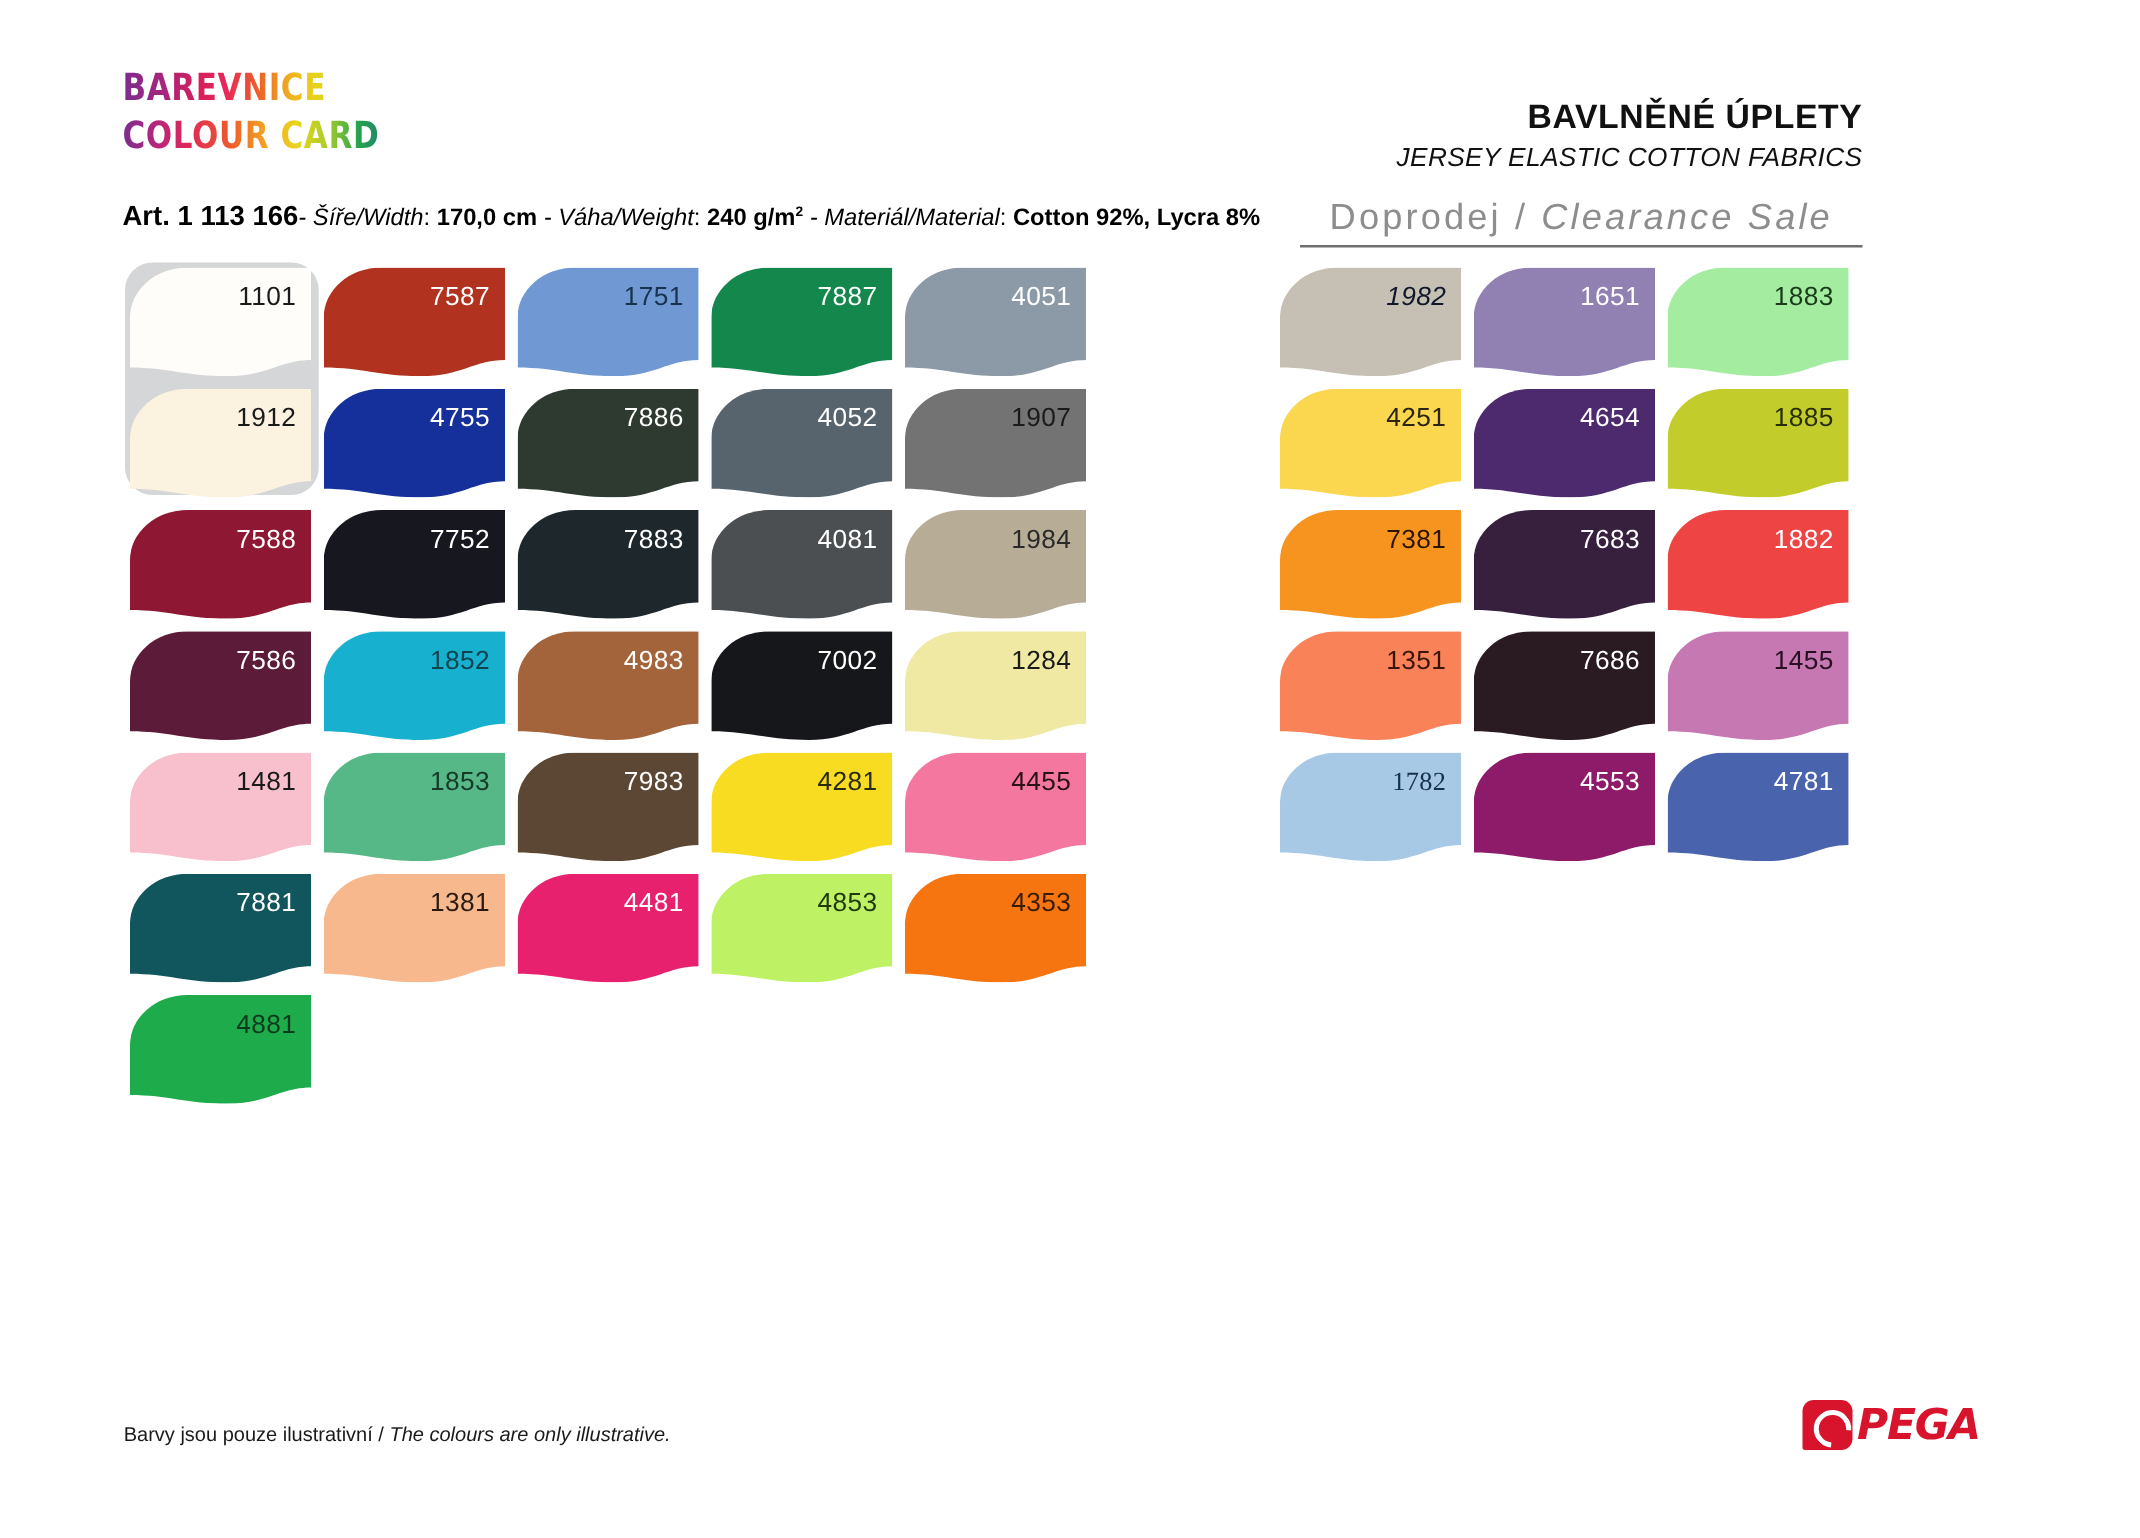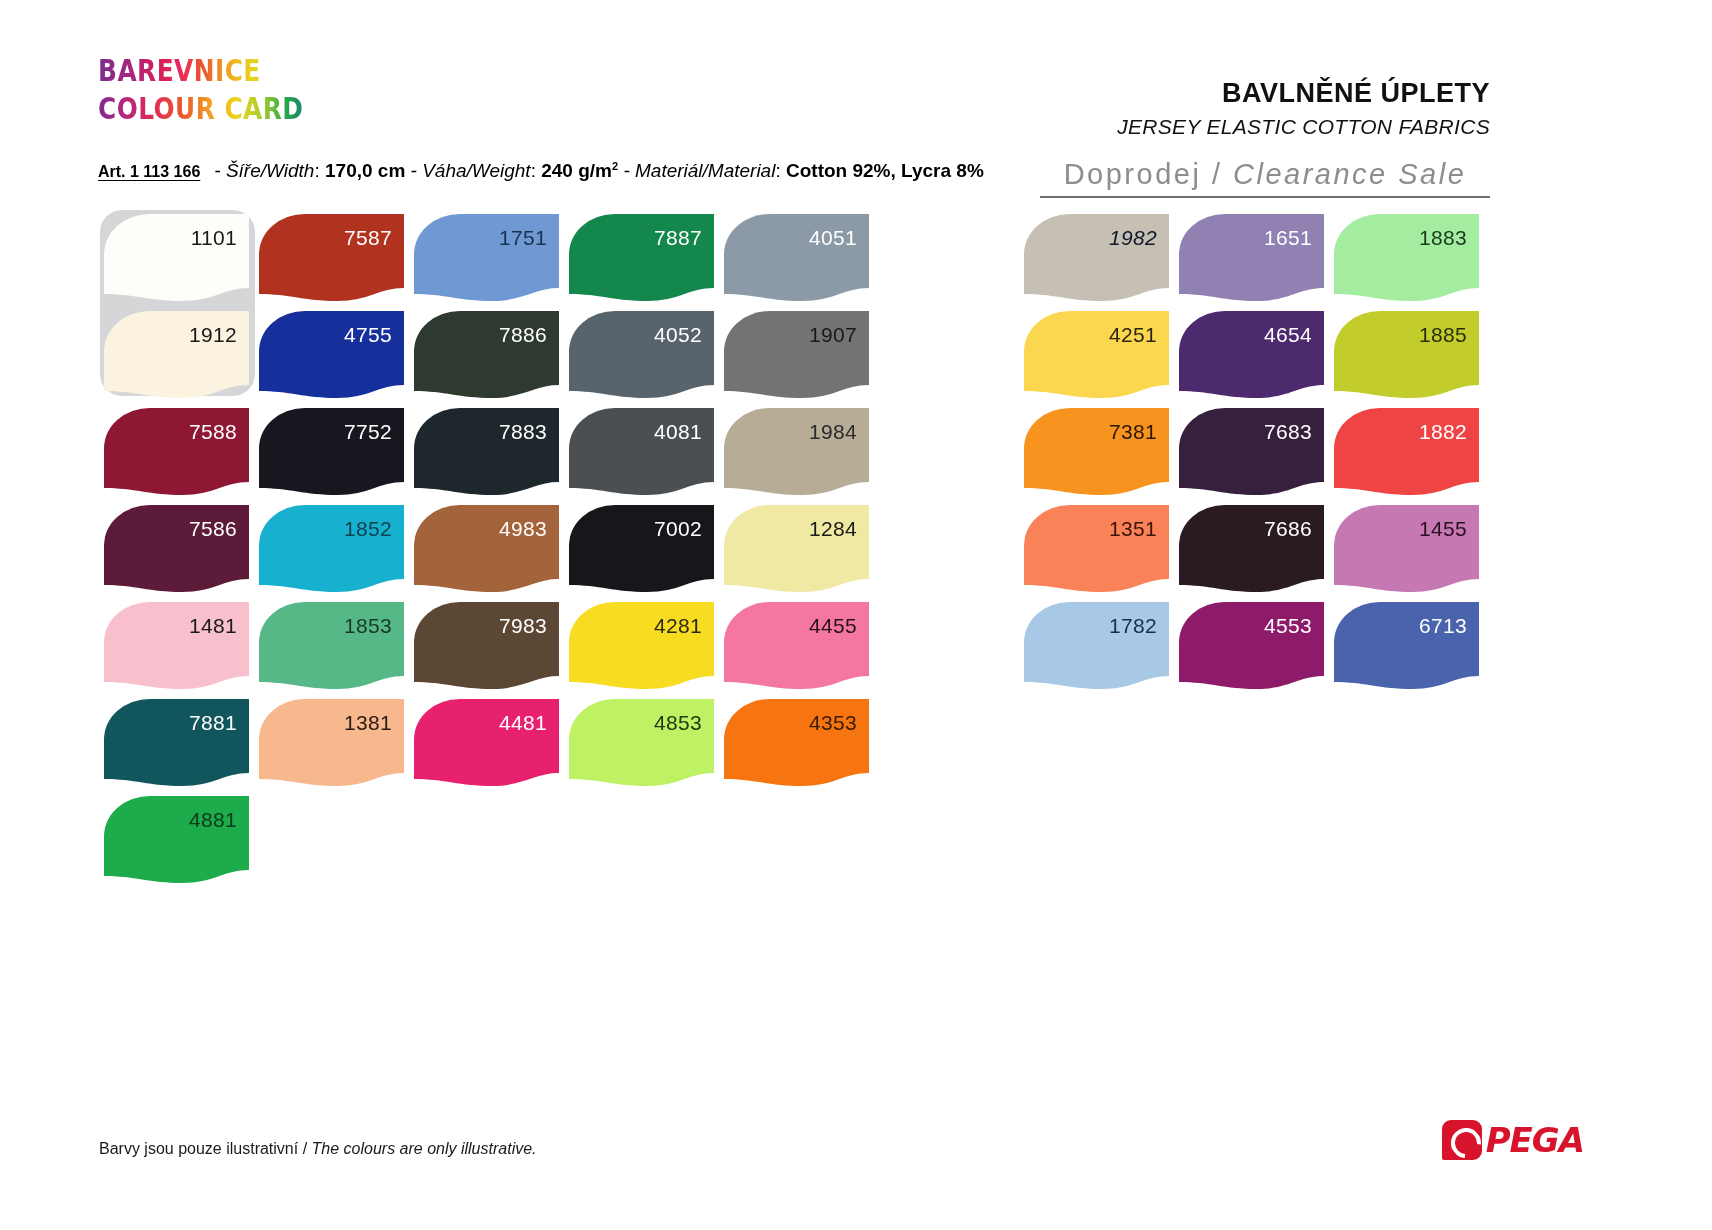--- a/index.html
+++ b/index.html
@@ -54,24 +54,22 @@
 
   .artline {
     position: absolute;
     left: 98px; top: 160px;
     white-space: nowrap;
     font-size: 19px;
     color: #000;
   }
   .artline .art {
     font-weight: bold;
-    font-size: 16px;
-    text-decoration: underline;
+    font-size: 22px;
     text-underline-offset: 3px;
-    margin-right: 14px;
   }
   .artline .it { font-style: italic; }
   .artline .bd { font-weight: bold; }
   .artline sup { font-size: 11px; vertical-align: super; }
 
   .righthead {
     position: absolute;
     right: 222px; top: 78px;
     text-align: right;
     white-space: nowrap;
@@ -438,32 +436,32 @@
         <div class="swatch" style="background: rgb(42, 26, 34);">
           <span class="num" style="color: rgb(255, 255, 255);">7686</span>
         </div>
       </div>
       <div class="cell">
         <div class="swatch" style="background: rgb(197, 120, 178);">
           <span class="num" style="color: rgb(42, 14, 34);">1455</span>
         </div>
       </div>
       <div class="cell">
-        <div class="swatch" style="background: rgb(167, 201, 230);">
+        <div class="swatch" style="background: rgb(167, 201, 230); font-family: Liberation Serif, serif;">
           <span class="num" style="color: rgb(21, 48, 74);">1782</span>
         </div>
       </div>
       <div class="cell">
         <div class="swatch" style="background: rgb(142, 26, 106);">
           <span class="num" style="color: rgb(255, 255, 255);">4553</span>
         </div>
       </div>
       <div class="cell">
         <div class="swatch" style="background: rgb(74, 99, 173);">
-          <span class="num" style="color: rgb(255, 255, 255);">6713</span>
+          <span class="num" style="color: rgb(255, 255, 255);">4781</span>
         </div>
       </div>
     </div>
 
   <div class="footer-note"><span>Barvy jsou pouze ilustrativní / </span><span class="it">The colours are only illustrative.</span></div>
 
   <div class="logo">
     <span class="mark"></span>
     <span class="word">PEGA</span>
   </div>

